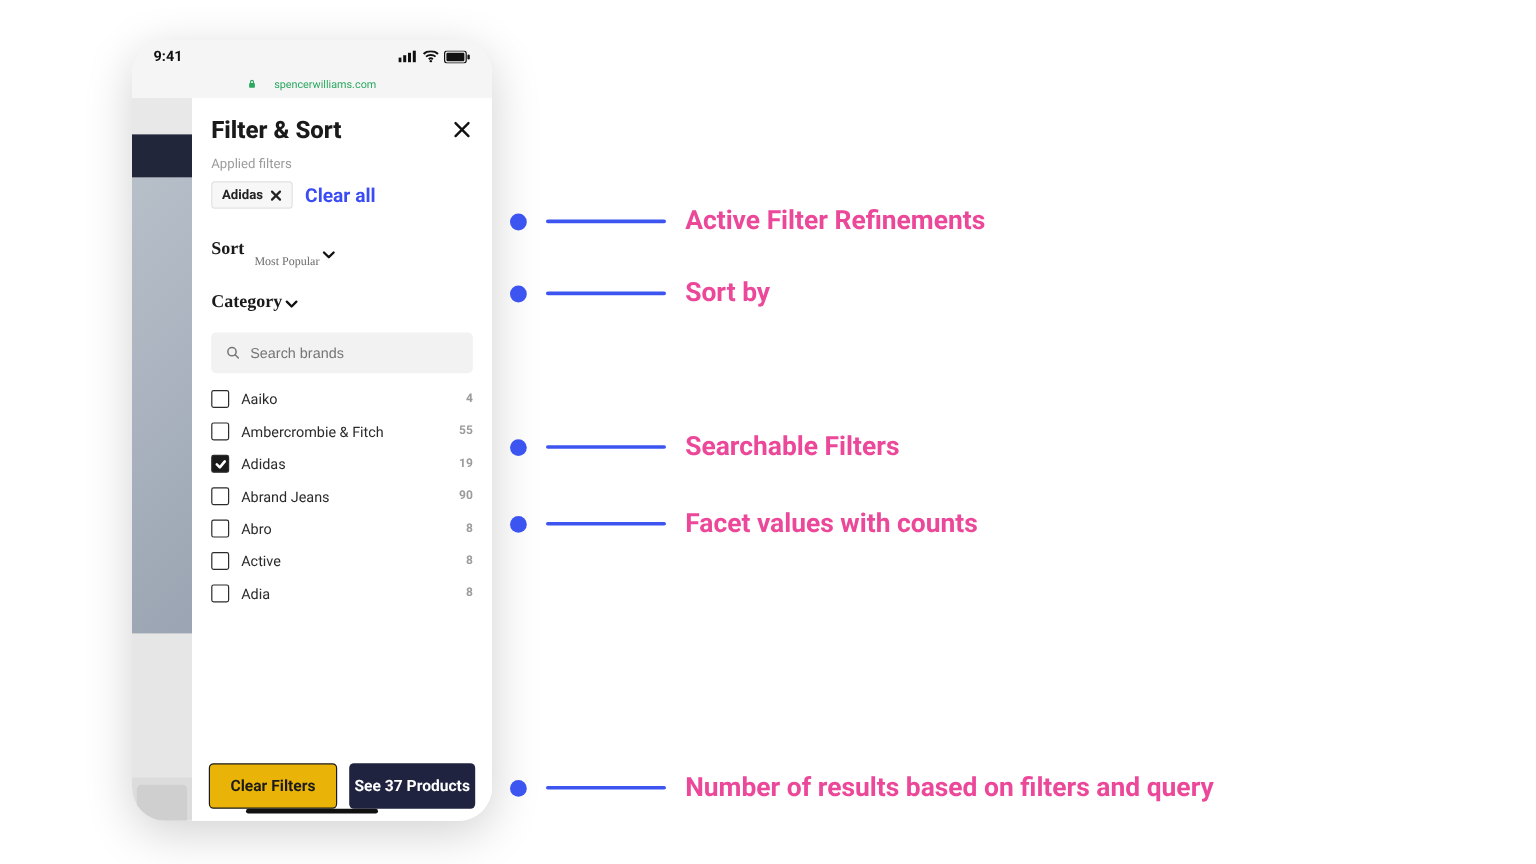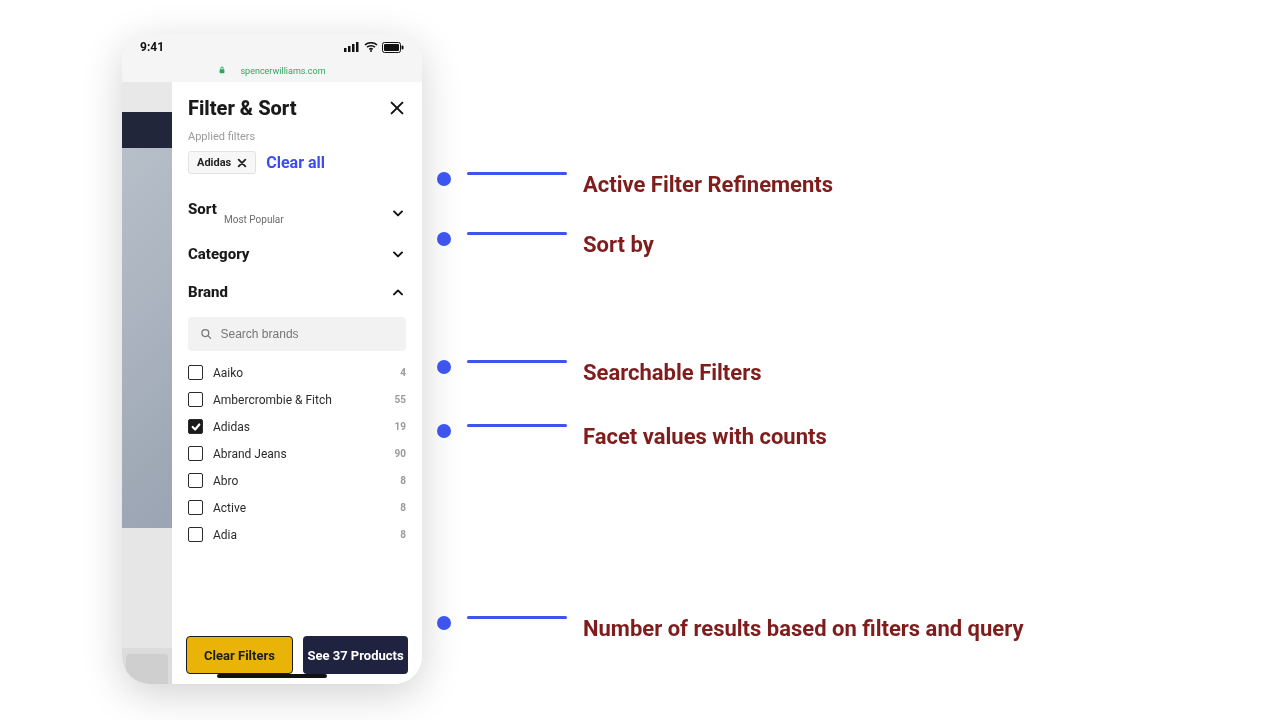--- a/index.html
+++ b/index.html
@@ -4,21 +4,21 @@
 <style>
   * { box-sizing: border-box; margin: 0; padding: 0; }
   body {
     font-family: -apple-system, BlinkMacSystemFont, "Segoe UI", Roboto, Helvetica, Arial, sans-serif;
     background: #fff;
     width: 1280px;
     height: 720px;
     position: relative;
     overflow: hidden;
   }
-  .canvas { position: absolute; inset: 0; margin-left: 12px; }
+  .canvas { position: absolute; inset: 0; }
 
   
   .phone {
     position: absolute;
     left: 110px;
     top: 34px;
     width: 300px;
     height: 650px;
     background: #fff;
     border-radius: 28px;
@@ -96,22 +96,22 @@
   .chip {
     display: inline-flex; align-items: center; gap: 6px;
     border: 1px solid #e2e2e2; background: #f7f7f7;
     padding: 4px 8px; font-size: 11px; font-weight: 700; color: #222;
     border-radius: 3px; cursor: pointer;
   }
   .chip .chip-x { width: 10px; height: 10px; stroke: #222; stroke-width: 2.2; }
   .clear-all { color: #3a4df5; font-size: 16px; font-weight: 700; cursor: pointer; }
 
   .accordion-header {
-    display: flex; align-items: center; justify-content: space-between;
-    padding: 10px 0; cursor: pointer;
+    display: flex; align-items: center; 
+    padding: 10px 0; cursor: pointer; font-family: Liberation Serif, serif;
   }
   .accordion-title { font-size: 15px; font-weight: 800; color: #1a1a1a; }
   .accordion-sub { font-size: 10px; color: #6b6b6b; margin-top: -4px; padding-left: 36px; }
   .chev { width: 16px; height: 16px; stroke: #111; stroke-width: 2.4; fill: none; }
 
   .search-brands {
     display: flex; align-items: center; gap: 8px;
     background: #f2f2f2; padding: 10px 12px; border-radius: 4px;
     margin: 6px 0 14px;
   }
@@ -150,22 +150,22 @@
   .btn-primary { border: 0; background: #1f2340; color: #fff; }
 
   .home-indicator {
     position: absolute; bottom: 6px; left: 50%; transform: translateX(-50%);
     width: 110px; height: 4px; border-radius: 3px; background: #111;
   }
 
   
   .callout {
     position: absolute;
-    display: flex; gap: 16px;
-    color: #7f1d1d;
+    display: flex; align-items: center; gap: 16px;
+    color: #ec4899;
   }
   .callout .dot {
     width: 14px; height: 14px; border-radius: 50%; background: #3d55f0; flex-shrink: 0;
   }
   .callout .line {
     height: 3px; background: #3d55f0; border-radius: 2px;
   }
   .callout .label {
     font-size: 22px; font-weight: 700; white-space: nowrap;
   }
@@ -249,26 +249,20 @@
             </svg>
         </div>
 
         <div class="accordion-header">
           <div class="accordion-title">Category</div>
           <svg class="chev" viewBox="0 0 20 20">
               <path d="M5 8 L10 13 L15 8" stroke-linecap="round" stroke-linejoin="round"></path>
             </svg>
         </div>
 
-        <div class="accordion-header">
-          <div class="accordion-title">Brand</div>
-          <svg class="chev" viewBox="0 0 20 20">
-              <path d="M5 13 L10 8 L15 13" stroke-linecap="round" stroke-linejoin="round"></path>
-            </svg>
-        </div>
 
         <div class="search-brands">
           <svg viewBox="0 0 20 20">
               <circle cx="8.5" cy="8.5" r="5.5"></circle>
               <path d="M13 13 L17 17" stroke-linecap="round"></path>
             </svg>
           <input type="text" placeholder="Search brands" style="">
         </div>
 
         <div class="facet-list" id="facet-list">
@@ -350,19 +344,19 @@
   <div class="callout" style="left:425px; top:360px;">
     <span class="dot"></span>
       <span class="line" style="width:100px;"></span>
     <span class="label">Searchable Filters</span>
   </div>
   <div class="callout" style="left:425px; top:424px;">
     <span class="dot"></span>
       <span class="line" style="width:100px;"></span>
     <span class="label">Facet values with counts</span>
   </div>
-  <div class="callout" style="left:425px; top:616px;">
+  <div class="callout" style="left:425px; top:644px;">
     <span class="dot"></span>
       <span class="line" style="width:100px;"></span>
     <span class="label">Number of results based on filters and query</span>
   </div>
 
 </div>
 
 </body></html>

